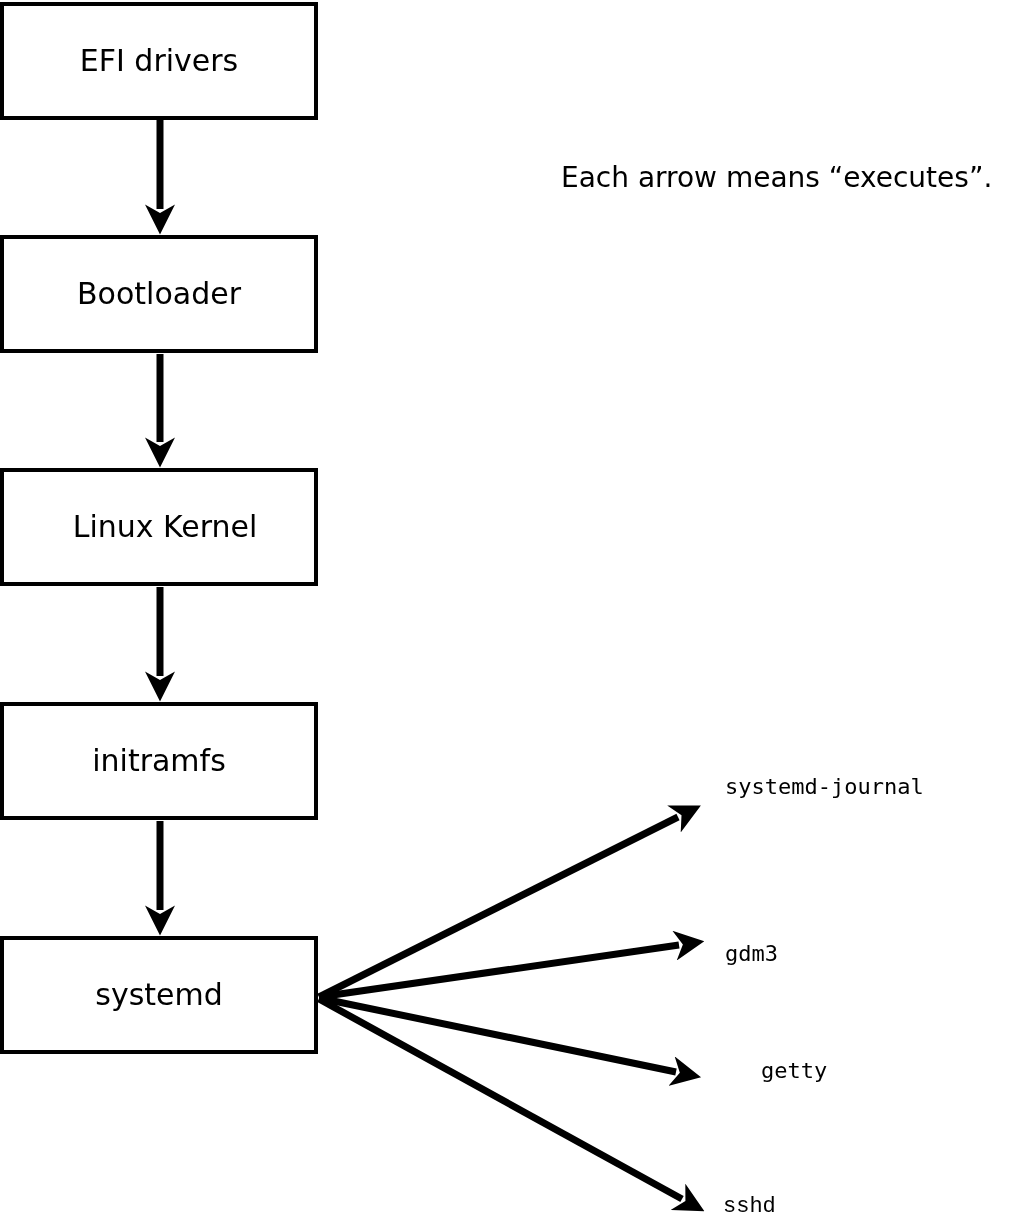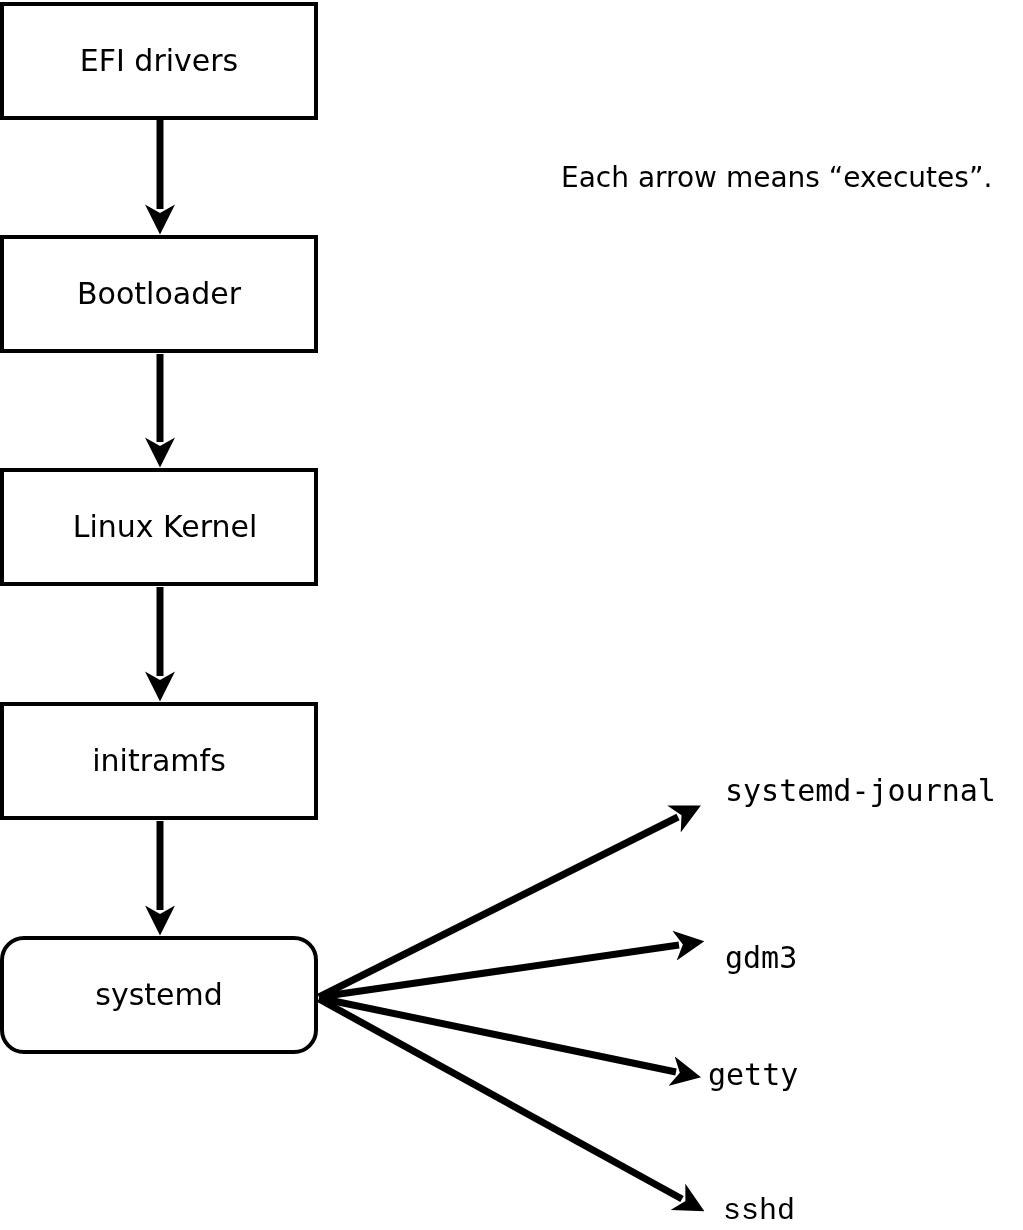--- a/index.html
+++ b/index.html
@@ -35,32 +35,32 @@
     align-items: center;
     justify-content: center;
     font-size: 30px;
     line-height: 1;
     white-space: nowrap;
   }
   .box-efi        { top: 2px;   }
   .box-bootloader { top: 235px; justify-content: center; }
   .box-kernel     { top: 468px; padding-left: 12px; }
   .box-initramfs  { top: 702px; }
-  .box-systemd    { top: 936px; border-radius: 24px; }
+  .box-systemd    { top: 936px; }
 
   .leaf-label {
     position: absolute;
     font-family: "DejaVu Sans Mono", monospace;
-    font-size: 30px;
+    font-size: 22px;
     line-height: 1;
     white-space: nowrap;
   }
   .leaf-journal { left: 725px; top: 776px; }
   .leaf-gdm3    { left: 725px; top: 943px; }
-  .leaf-getty   { left: 708px; top: 1060px; }
+  .leaf-getty   { left: 761px; top: 1060px; }
   .leaf-sshd    { left: 723px; top: 1196px; font-family: Liberation Mono, monospace; }
 
   .note {
     position: absolute;
     left: 561px;
     top: 163px;
     font-size: 28px;
     line-height: 1.1;
     white-space: nowrap;
   }

